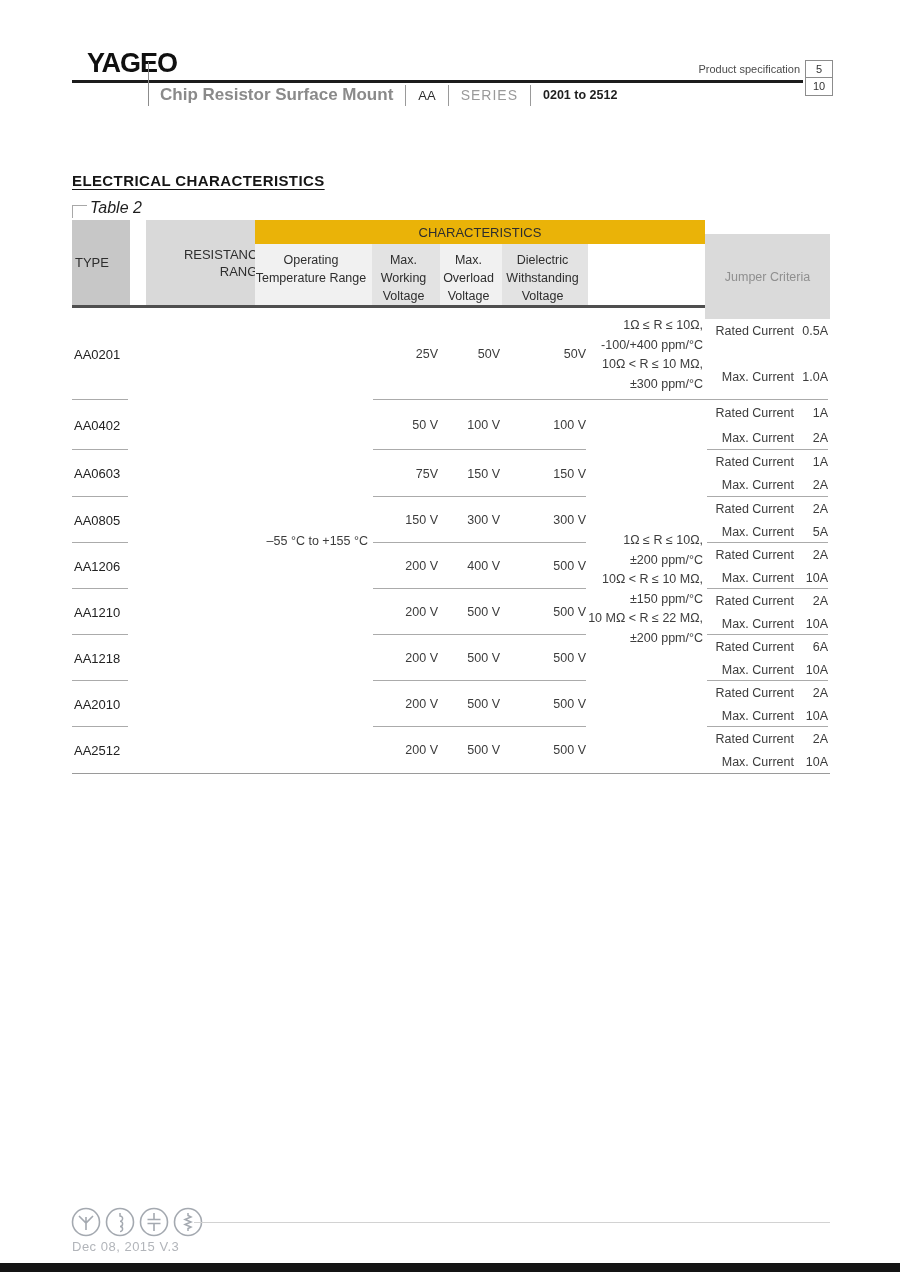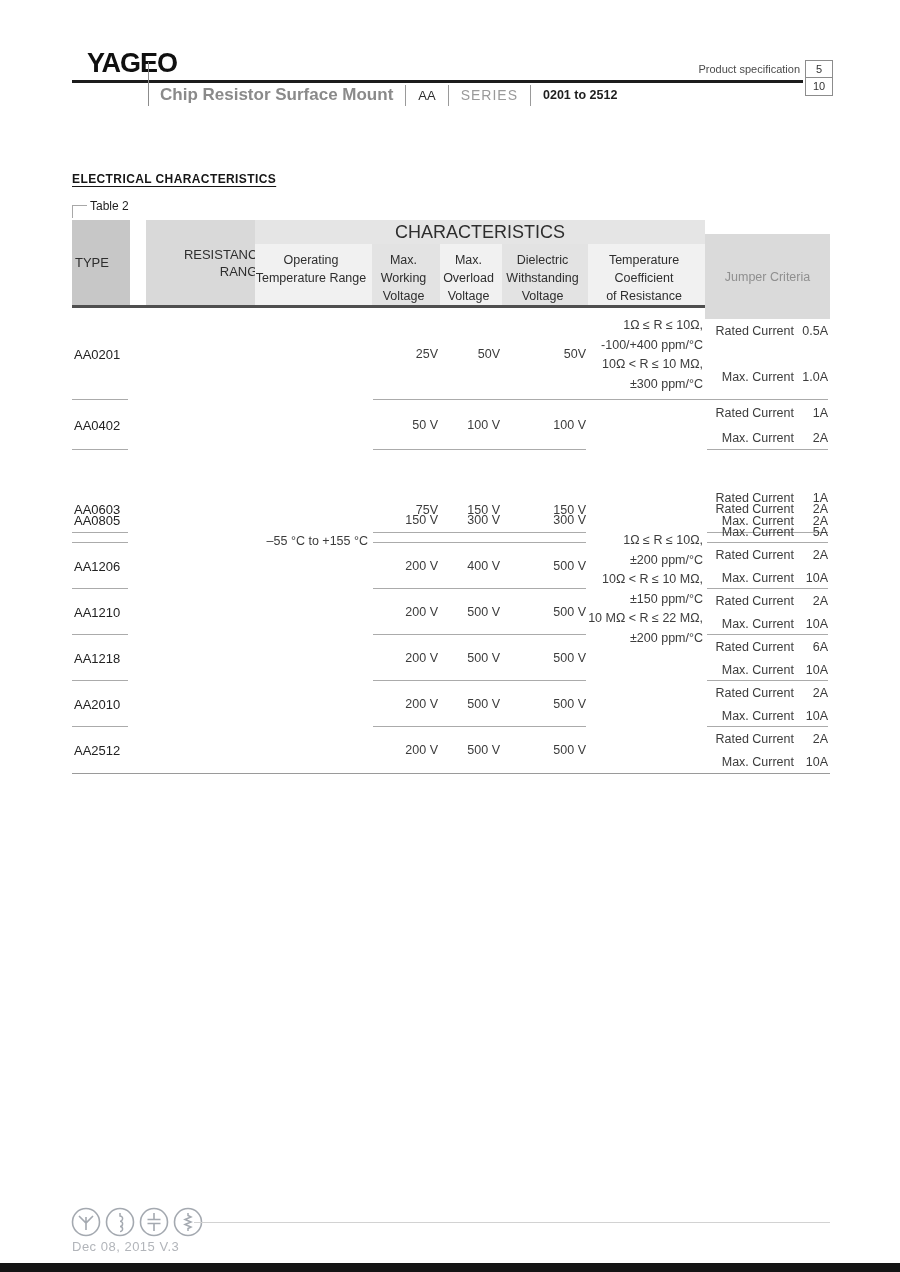--- a/index.html
+++ b/index.html
@@ -17,32 +17,32 @@
   .page-box .pg-bot{height:16px;line-height:17px;}
   .vline-logo{left:148px;top:62px;width:1px;height:44px;background:#8c8c8c;}
   .subtitle-row{left:160px;top:84px;height:22px;display:flex;align-items:center;gap:12px;}
   .subtitle{font-size:17px;font-weight:700;color:#8a8a8a;}
   .vdiv{width:1px;height:21px;background:#9a9a9a;}
   .series-code{font-size:13px;color:#2e2e2e;}
   .series-label{font-size:14px;color:#9a9a9a;letter-spacing:1px;}
   .series-range{font-size:12.5px;font-weight:700;color:#1e1e1e;}
 
   
-  .sec-title{left:72px;top:172px;font-size:12px;font-weight:700;color:#161616;
+  .sec-title{left:72px;top:172px;font-size:15px;font-weight:700;color:#161616;
              letter-spacing:.4px;text-decoration:underline;text-underline-offset:3px;}
   .tbl-bracket{left:72px;top:205px;width:14px;height:12px;border-left:1px solid #a8a8a8;border-top:1px solid #a8a8a8;}
-  .tbl-label{left:90px;top:199px;font-size:12px;color:#1e1e1e;}
+  .tbl-label{left:90px;top:199px;font-size:16px;color:#1e1e1e;font-style:italic;}
 
   
   .table{left:72px;top:220px;width:758px;height:556px;font-size:12.5px;}
   .hc{position:absolute;box-sizing:border-box;color:#2e2e2e;}
   .h-type{left:0;top:0;width:58px;height:85px;background:#c7c7c7;display:flex;align-items:center;padding-left:3px;font-size:13px;}
   .h-res{left:58px;top:0;width:125px;height:85px;background:#d9d9d9;display:flex;align-items:center;justify-content:flex-end;
          text-align:right;padding-right:5px;font-size:13px;line-height:17px;white-space:pre-line;margin-left:16px;}
-  .h-char{left:183px;top:0;width:450px;height:24px;background:#e5e5e5;display:flex;align-items:center;justify-content:center;font-size:18px;}
+  .h-char{left:183px;top:0;width:450px;height:24px;background:#eab308;display:flex;align-items:center;justify-content:center;font-size:13px;}
   .sub{top:24px;height:61px;text-align:center;padding:7px 5px 0 0;line-height:18px;white-space:pre-line;}
   .h-op{left:183px;width:117px;background:#f1f1f1;}
   .h-work{left:300px;width:68px;background:#e3e3e3;}
   .h-over{left:368px;width:62px;background:#f1f1f1;}
   .h-diel{left:430px;width:86px;background:#e3e3e3;}
   .h-tcr{left:516px;width:117px;background:#f1f1f1;}
   .h-jump{left:633px;top:14px;width:125px;height:85px;background:#dadada;display:flex;align-items:center;justify-content:center;color:#8f8f8f;}
   .h-underline{left:0;top:85px;width:633px;height:3px;background:#4f4f4f;}
 
   .row{position:absolute;left:0;width:758px;}
@@ -108,23 +108,20 @@
 Temperature Range</div>
     <div class="hc sub h-work">Max.
 Working
 Voltage</div>
     <div class="hc sub h-over">Max.
 Overload
 Voltage</div>
     <div class="hc sub h-diel">Dielectric
 Withstanding
 Voltage</div>
-    <div class="hc sub h-tcr">Temperature
-Coefficient
-of Resistance</div>
     <div class="hc h-jump">Jumper Criteria</div>
     <div class="hc h-underline"></div>
 
     <div class="abs op-temp">–55 °C to +155 °C</div>
     <div class="abs tcr-shared">1Ω ≤ R ≤ 10Ω,
 ±200 ppm/°C
 10Ω &lt; R ≤ 10 MΩ,
 ±150 ppm/°C
 10 MΩ &lt; R ≤ 22 MΩ,
 ±200 ppm/°C</div>
@@ -165,21 +162,21 @@
         <div class="jline">
             <span>Max. Current</span>
             <span class="jval">2A</span>
           </div>
       </div>
       <div class="sep sep-type"></div>
       <div class="sep sep-mid"></div>
       <div class="sep sep-jump"></div>
     </div>
 
-    <div class="row" style="top:230px;height:47px;margin-top:36px;">
+    <div class="row" style="top:230px;height:47px;">
       <div class="cell-type">AA0603</div>
       <span class="vval v-work">75V</span>
       <span class="vval v-over">150 V</span>
       <span class="vval v-diel">150 V</span>
       <div class="cell-jumper">
         <div class="jline">
             <span>Rated Current</span>
             <span class="jval">1A</span>
           </div>
         <div class="jline">

